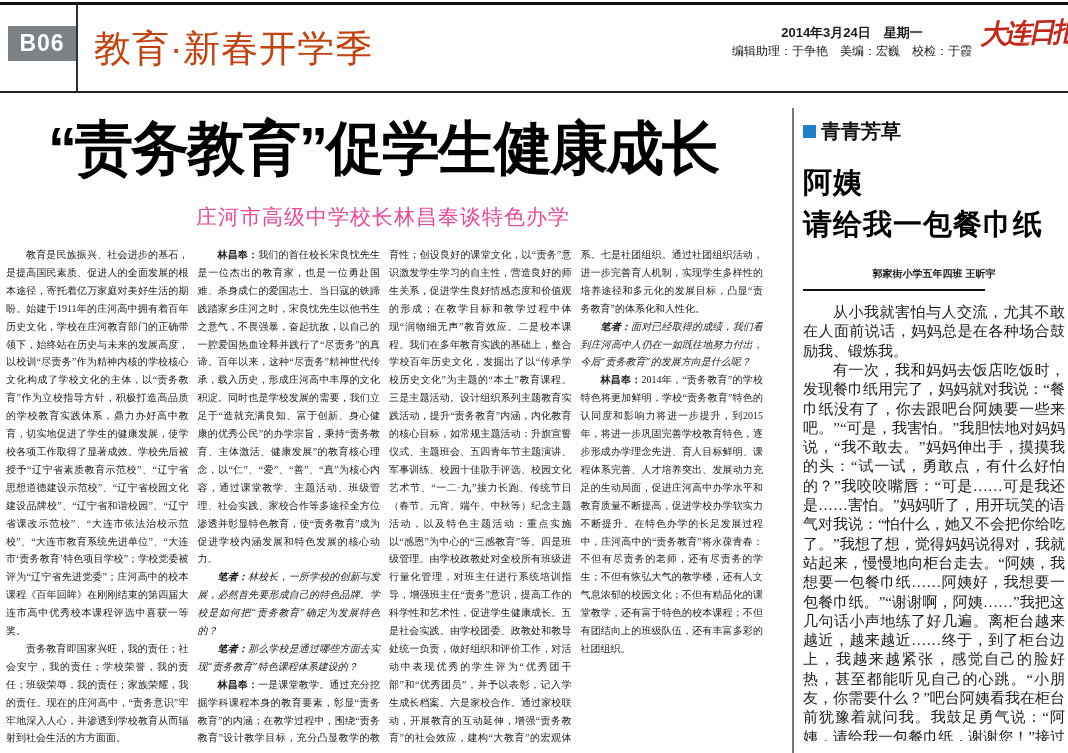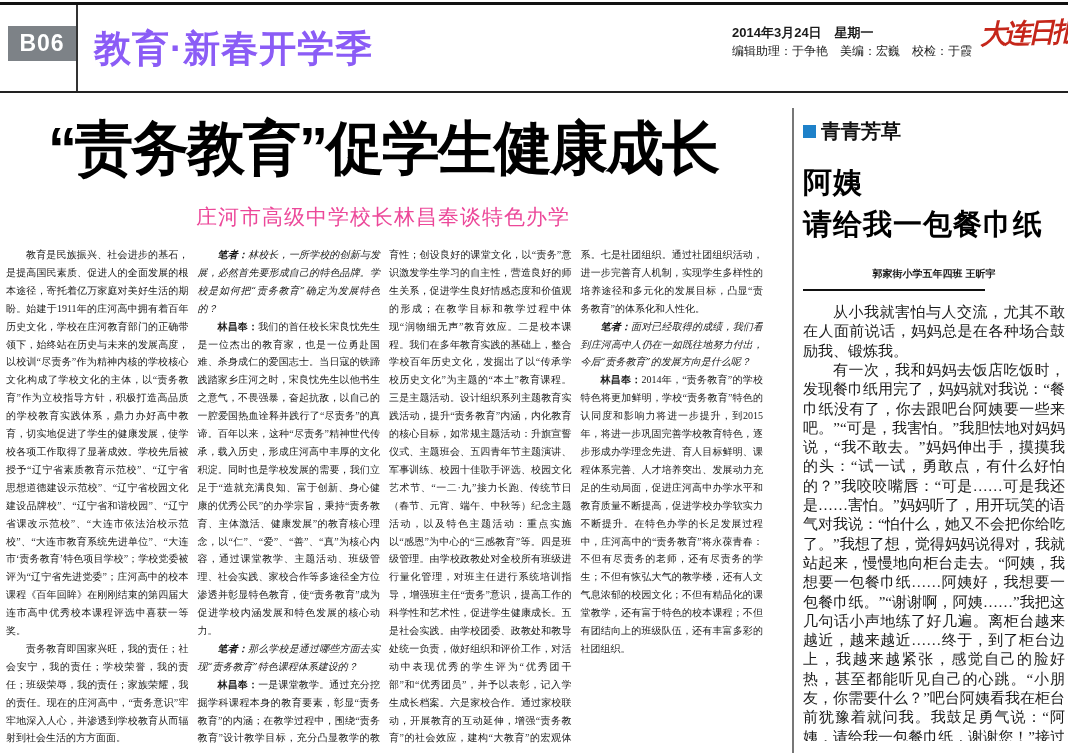--- a/index.html
+++ b/index.html
@@ -10,23 +10,23 @@
   
   .topline{position:absolute;left:0;top:2px;width:1068px;height:3px;background:#111;}
   .page-box{
     position:absolute;left:8px;top:26px;width:68px;height:35px;background:#7d8287;
     color:#fff;font-family:"Liberation Sans","DejaVu Sans",sans-serif;font-weight:bold;
     font-size:23px;line-height:35px;text-align:center;letter-spacing:1px;
   }
   .header-vline{position:absolute;left:76px;top:5px;width:2px;height:86px;background:#333;}
   .section-title{
     position:absolute;left:94px;top:24px;font-family:"Liberation Sans","DejaVu Sans",sans-serif;
-    font-weight:700;font-size:37px;color:#8b5cf6;letter-spacing:1px;white-space:nowrap;
+    font-weight:400;font-size:37px;color:#c2410c;letter-spacing:1px;white-space:nowrap;
   }
-  .dates{position:absolute;top:25px;right:96px;text-align:left;line-height:1.25;}
+  .dates{position:absolute;top:25px;right:96px;text-align:center;line-height:1.25;}
   .date-line{font-size:13px;font-weight:600;font-family:"Liberation Sans","DejaVu Sans",sans-serif;}
   .staff-line{font-size:12px;margin-top:3px;font-family:Liberation Serif, serif;color:#222;}
   .masthead{
     position:absolute;right:2px;top:18px;width:86px;color:#c5261a;
     font-family:"DejaVu Serif",serif;font-weight:bold;font-style:italic;
     font-size:27px;letter-spacing:-3px;line-height:1.1;transform:rotate(-2deg);white-space:nowrap;
   }
   .header-bottomline{position:absolute;left:0;top:91px;width:1068px;height:2px;background:#222;}
   
   .headline{
@@ -91,22 +91,22 @@
   </div>
   <div class="masthead">大连日报</div>
   <div class="header-bottomline"></div>
 
   <div class="headline">“责务教育”促学生健康成长</div>
   <div class="subheadline">庄河市高级中学校长林昌奉谈特色办学</div>
 
   <div class="main-text">
     <p class="para"><span>教育是民族振兴、社会进步的基石，是提高国民素质、促进人的全面发展的根本途径，寄托着亿万家庭对美好生活的期盼。始建于1911年的庄河高中拥有着百年历史文化，学校在庄河教育部门的正确带领下，始终站在历史与未来的发展高度，以校训“尽责务”作为精神内核的学校核心文化构成了学校文化的主体，以“责务教育”作为立校指导方针，积极打造高品质的学校教育实践体系，鼎力办好高中教育，切实地促进了学生的健康发展，使学校各项工作取得了显著成效。学校先后被授予“辽宁省素质教育示范校”、“辽宁省思想道德建设示范校”、“辽宁省校园文化建设品牌校”、“辽宁省和谐校园”、“辽宁省课改示范校”、“大连市依法治校示范校”、“大连市教育系统先进单位”、“大连市‘责务教育’特色项目学校”；学校党委被评为“辽宁省先进党委”；庄河高中的校本课程《百年回眸》在刚刚结束的第四届大连市高中优秀校本课程评选中喜获一等奖。</span></p>
     <p class="para"><span>责务教育即国家兴旺，我的责任；社会安宁，我的责任；学校荣誉，我的责任；班级荣辱，我的责任；家族荣耀，我的责任。现在的庄河高中，“责务意识”牢牢地深入人心，并渗透到学校教育从而辐射到社会生活的方方面面。</span></p>
+    <p class="para"><b class="spk">林昌奉：</b><span>我们的首任校长宋良忱先生是一位杰出的教育家，也是一位勇赴国难、杀身成仁的爱国志士。当日寇的铁蹄践踏家乡庄河之时，宋良忱先生以他书生之意气，不畏强暴，奋起抗敌，以自己的一腔爱国热血诠释并践行了“尽责务”的真谛。百年以来，这种“尽责务”精神世代传承，载入历史，形成庄河高中丰厚的文化积淀。同时也是学校发展的需要，我们立足于“造就充满良知、富于创新、身心健康的优秀公民”的办学宗旨，秉持“责务教育、主体激活、健康发展”的教育核心理念，以“仁”、“爱”、“善”、“真”为核心内容，通过课堂教学、主题活动、班级管理、社会实践、家校合作等多途径全方位渗透并彰显特色教育，使“责务教育”成为促进学校内涵发展和特色发展的核心动力。</span></p>
     <p class="para q"><b class="spk">笔者：</b><span>林校长，一所学校的创新与发展，必然首先要形成自己的特色品牌。学校是如何把“责务教育”确定为发展特色的？</span></p>
-    <p class="para"><b class="spk">林昌奉：</b><span>我们的首任校长宋良忱先生是一位杰出的教育家，也是一位勇赴国难、杀身成仁的爱国志士。当日寇的铁蹄践踏家乡庄河之时，宋良忱先生以他书生之意气，不畏强暴，奋起抗敌，以自己的一腔爱国热血诠释并践行了“尽责务”的真谛。百年以来，这种“尽责务”精神世代传承，载入历史，形成庄河高中丰厚的文化积淀。同时也是学校发展的需要，我们立足于“造就充满良知、富于创新、身心健康的优秀公民”的办学宗旨，秉持“责务教育、主体激活、健康发展”的教育核心理念，以“仁”、“爱”、“善”、“真”为核心内容，通过课堂教学、主题活动、班级管理、社会实践、家校合作等多途径全方位渗透并彰显特色教育，使“责务教育”成为促进学校内涵发展和特色发展的核心动力。</span></p>
     <p class="para q"><b class="spk">笔者：</b><span>那么学校是通过哪些方面去实现“责务教育”特色课程体系建设的？</span></p>
     <p class="para"><b class="spk">林昌奉：</b><span>一是课堂教学。通过充分挖掘学科课程本身的教育要素，彰显“责务教育”的内涵；在教学过程中，围绕“责务教育”设计教学目标，充分凸显教学的教育性；创设良好的课堂文化，以“责务”意识激发学生学习的自主性，营造良好的师生关系，促进学生良好情感态度和价值观的形成；在教学目标和教学过程中体现“润物细无声”教育效应。二是校本课程。我们在多年教育实践的基础上，整合学校百年历史文化，发掘出了以“传承学校历史文化”为主题的“本土”教育课程。三是主题活动。设计组织系列主题教育实践活动，提升“责务教育”内涵，内化教育的核心目标，如常规主题活动：升旗宣誓仪式、主题班会、五四青年节主题演讲、军事训练、校园十佳歌手评选、校园文化艺术节、“一二·九”接力长跑、传统节日（春节、元宵、端午、中秋等）纪念主题活动，以及特色主题活动：重点实施以“感恩”为中心的“三感教育”等。四是班级管理。由学校政教处对全校所有班级进行量化管理，对班主任进行系统培训指导，增强班主任“责务”意识，提高工作的科学性和艺术性，促进学生健康成长。五是社会实践。由学校团委、政教处和教导处统一负责，做好组织和评价工作，对活动中表现优秀的学生评为“优秀团干部”和“优秀团员”，并予以表彰，记入学生成长档案。六是家校合作。通过家校联动，开展教育的互动延伸，增强“责务教育”的社会效应，建构“大教育”的宏观体系。七是社团组织。通过社团组织活动，进一步完善育人机制，实现学生多样性的培养途径和多元化的发展目标，凸显“责务教育”的体系化和人性化。</span></p>
     <p class="para q"><b class="spk">笔者：</b><span>面对已经取得的成绩，我们看到庄河高中人仍在一如既往地努力付出，今后“责务教育”的发展方向是什么呢？</span></p>
     <p class="para"><b class="spk">林昌奉：</b><span>2014年，“责务教育”的学校特色将更加鲜明，学校“责务教育”特色的认同度和影响力将进一步提升，到2015年，将进一步巩固完善学校教育特色，逐步形成办学理念先进、育人目标鲜明、课程体系完善、人才培养突出、发展动力充足的生动局面，促进庄河高中办学水平和教育质量不断提高，促进学校办学软实力不断提升。在特色办学的长足发展过程中，庄河高中的“责务教育”将永葆青春：不但有尽责务的老师，还有尽责务的学生；不但有恢弘大气的教学楼，还有人文气息浓郁的校园文化；不但有精品化的课堂教学，还有富于特色的校本课程；不但有团结向上的班级队伍，还有丰富多彩的社团组织。</span></p>
 
   </div>
 
   <div class="divider-v"></div>
 
   <div class="side">

